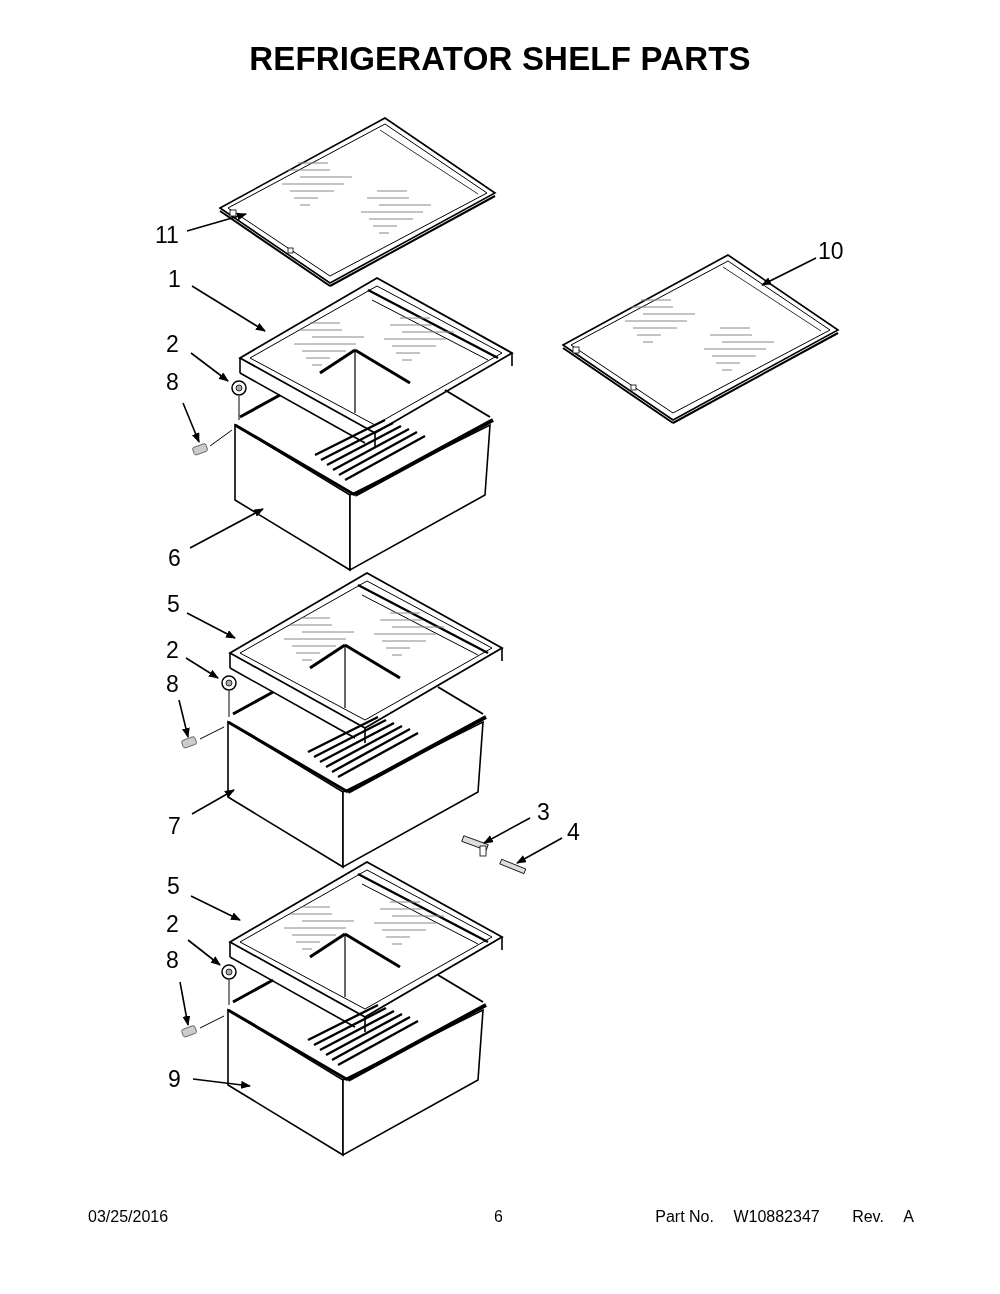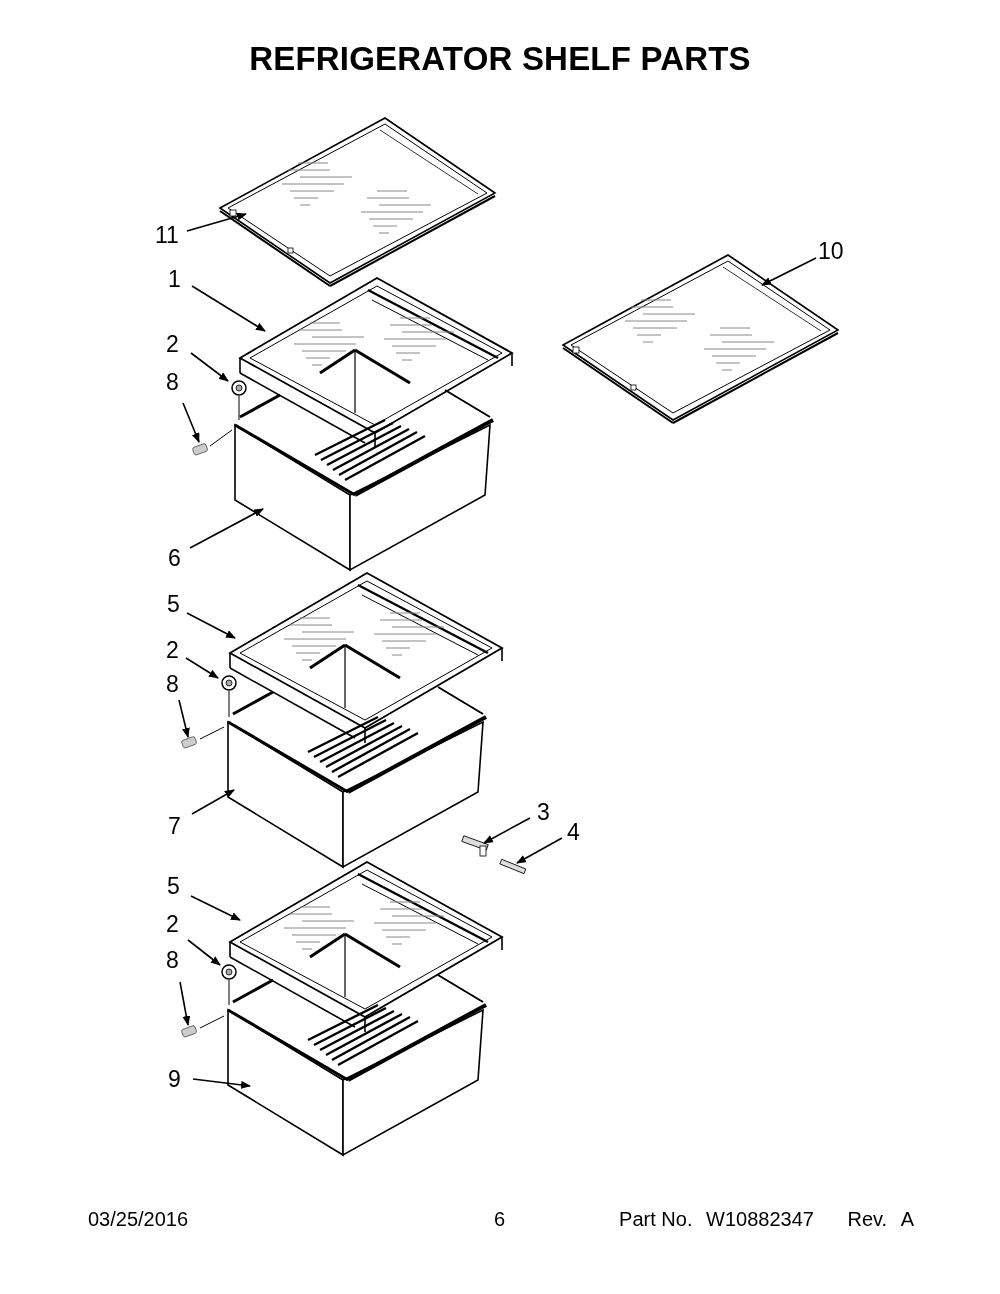--- a/index.html
+++ b/index.html
@@ -1,24 +1,24 @@
 <!DOCTYPE html>
 <html><head>
 <meta charset="utf-8">
 <style>
   html, body { margin: 0; padding: 0; background: #ffffff; }
   body { width: 1000px; height: 1294px; position: relative; overflow: hidden;
          font-family: "Liberation Sans", sans-serif; color: #000; }
   .title { position: absolute; left: 0; top: 40px; width: 1000px; text-align: center;
            font-weight: bold; font-size: 33px; letter-spacing: 0.2px; }
-  .footer { position: absolute; top: 1208px; font-size: 20px; }
+  .footer { position: absolute; top: 1208px; font-size: 16px; }
   .f-date { left: 88px; }
   .f-page { left: 494px; }
   .f-part { right: 86px; }
-  .f-part span + span { margin-left: 8px; }
+  .f-part span + span { margin-left: 15px; }
   svg.diagram { position: absolute; left: 0; top: 0; }
   .callout-num { font-family: "Liberation Sans", sans-serif; font-size: 23px; fill: #000; }
 </style>
 </head>
 <body>
 
 <div class="title">REFRIGERATOR SHELF PARTS</div>
 
 <svg class="diagram" width="1000" height="1294" viewBox="0 0 1000 1294">
   <defs>

